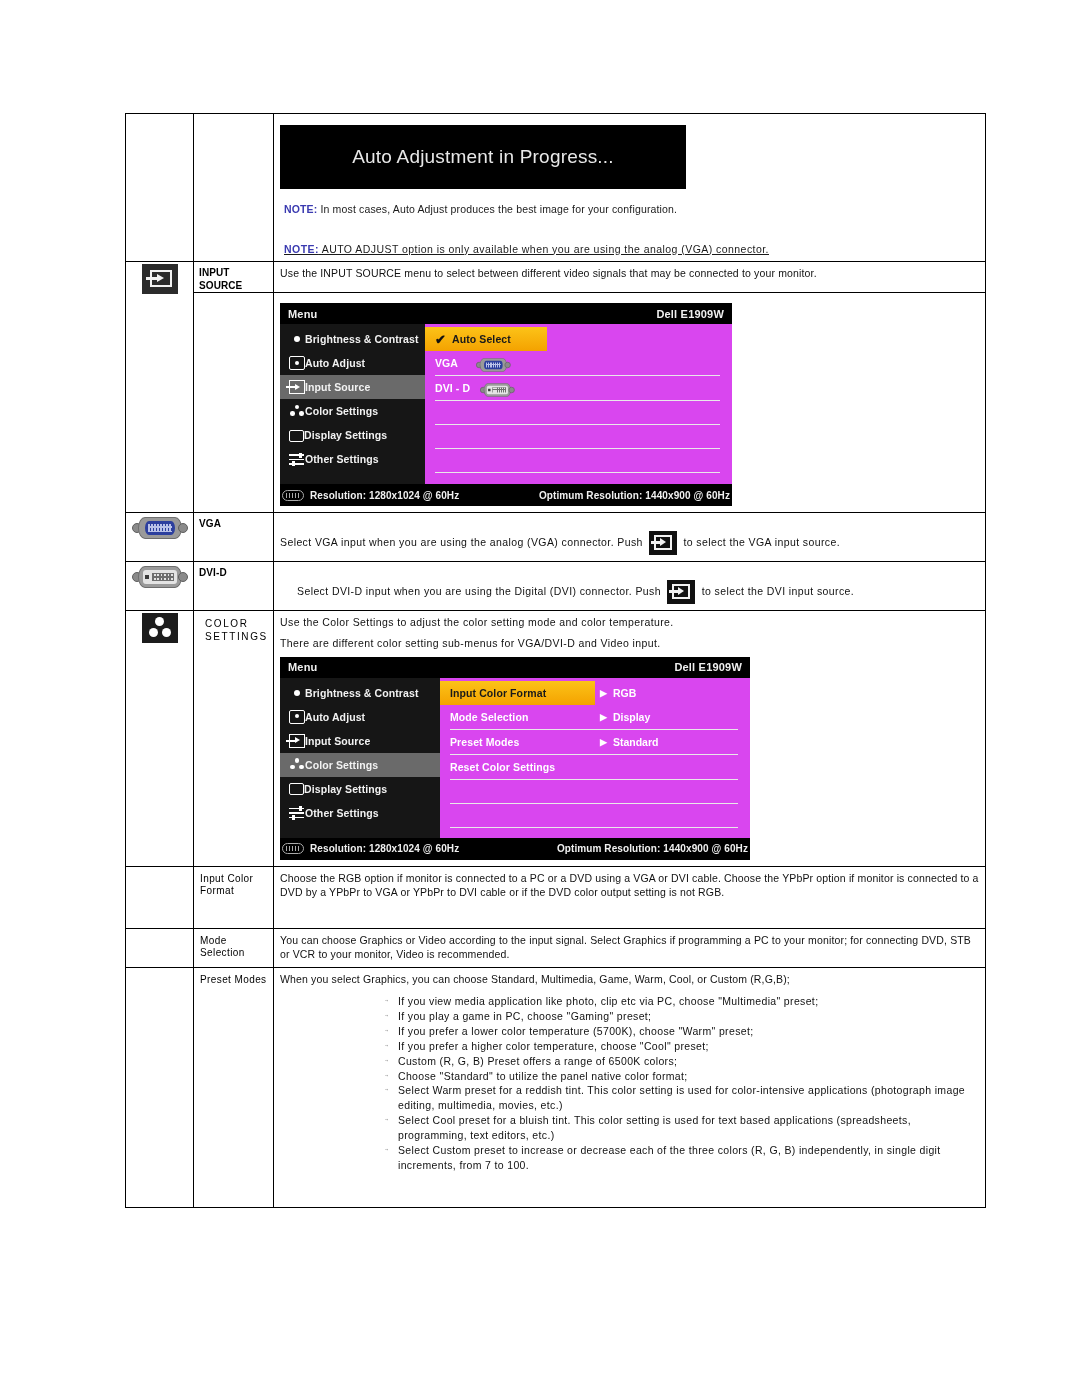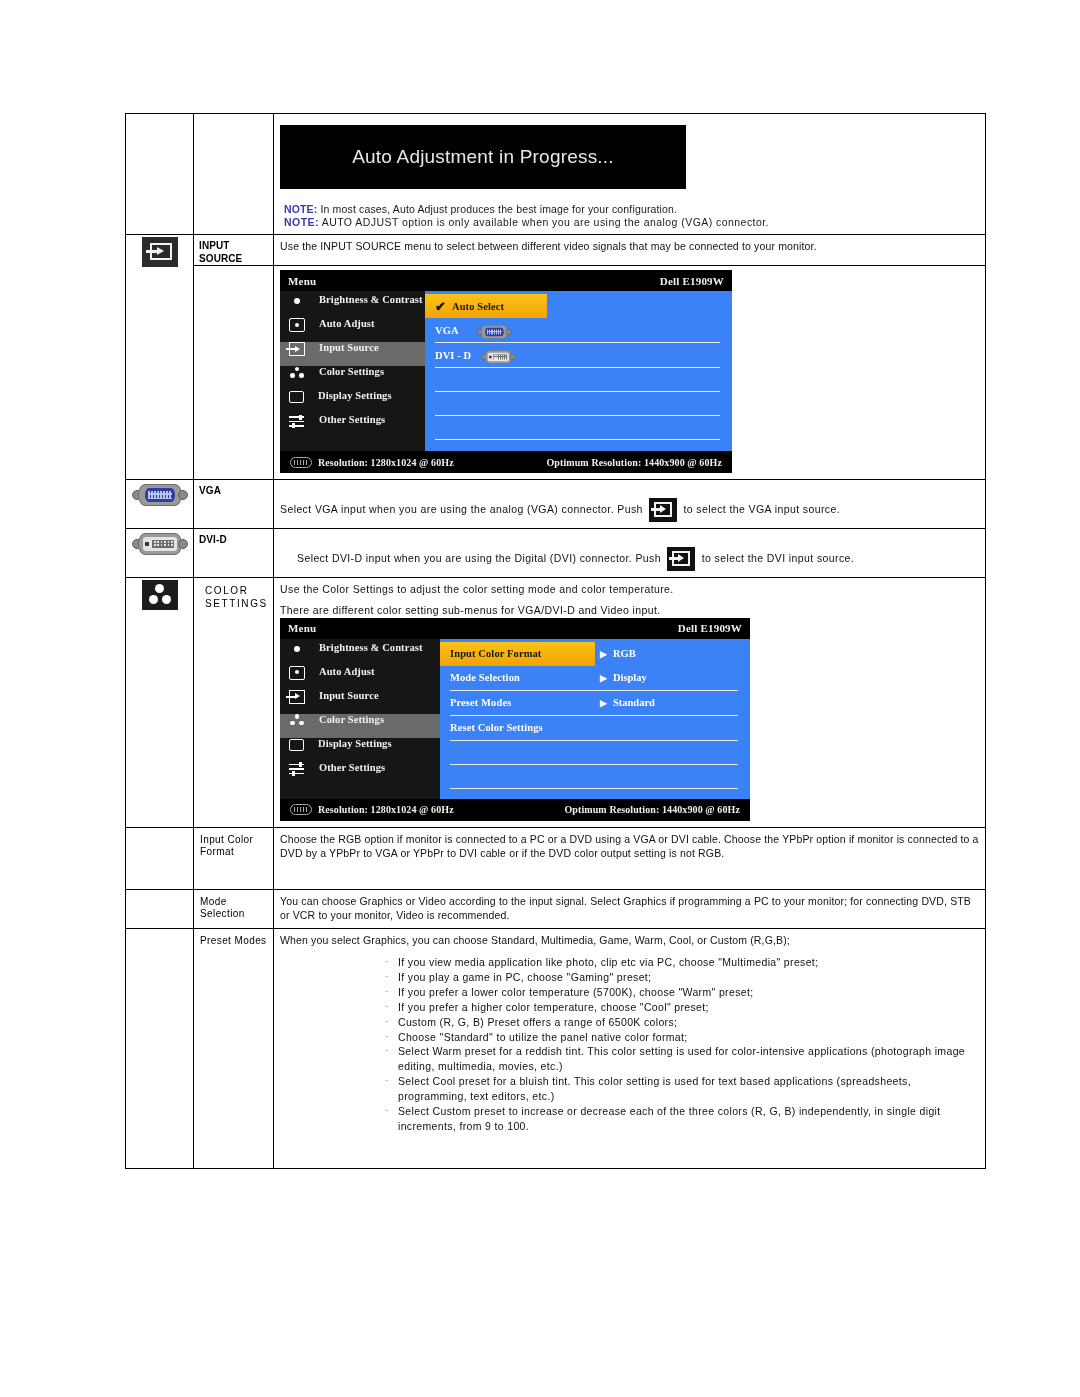--- a/index.html
+++ b/index.html
@@ -49,21 +49,21 @@
     font-family:"Liberation Sans", sans-serif;
   }
 
   .note-row {
     font-size:10.5px;
     color:#1a1a1a;
     margin:14px 0 0 4px;
     line-height:1.2;
     letter-spacing:.15px;
   }
-  .note-row.second { margin-top:0; letter-spacing:.45px; }
+  .note-row.second { margin-top:27px; letter-spacing:.45px;text-decoration:underline; }
   .note-kw { color:#3a3ab0; font-weight:bold; }
 
   
   .body-text {
     font-size:10.5px;
     line-height:1.35;
     letter-spacing:.4px;
     color:#111;
   }
   .body-text.tight { letter-spacing:.15px; }
@@ -181,37 +181,38 @@
   .push-btn .bx { position:absolute;left:5px;top:4px;width:18px;height:15px;border:2px solid #f2f2f2; }
   .push-btn .ar { position:absolute;left:2px;top:10px;width:12px;height:3px;background:#f2f2f2; }
   .push-btn .ah {
     position:absolute;left:11px;top:7px;width:0;height:0;
     border-left:6px solid #f2f2f2;border-top:4px solid transparent;border-bottom:4px solid transparent;
   }
 
   
   .osd {
     width:452px;
-    background:#3b82f6;
-    font-family:Liberation Serif, serif;
+    background:#d946ef;
+    font-family:Liberation Sans, sans-serif;
+    margin-top:6px;
     position:relative;
   }
   .osd.wide { width:470px; }
   .osd-top {
     background:#000;
     height:21px;
     display:flex;align-items:center;justify-content:space-between;
     padding:0 8px;
   }
   .osd-top .t { color:#f0f0f0;font-size:11px;font-weight:bold;letter-spacing:.2px; }
   .osd-body { display:flex; height:160px; }
   .osd-left { width:145px; background:#161616; padding-top:3px; }
   .osd.wide .osd-left { width:160px; }
   .osd-item {
-    height:24px;display:flex;gap:14px;padding-left:9px;
+    height:24px;display:flex;align-items:center;gap:0;padding-left:9px;
     color:#f2f2f2;font-size:10.5px;font-weight:bold;letter-spacing:.1px;
   }
   .osd-item.sel { background:#6a6a6a; }
   .osd-right { flex:1; position:relative; padding-top:3px; }
   .osd-opt {
     height:24px;display:flex;align-items:center;
     color:#fff;font-size:10.5px;font-weight:bold;letter-spacing:.1px;
     padding-left:10px;position:relative;
   }
   .osd-opt.hl {
@@ -224,21 +225,21 @@
   }
   .osd-rule { height:1px;background:#e9e9e9;margin:0 12px 0 10px; }
   .osd-val {
     position:absolute;left:160px;top:0;height:24px;display:flex;align-items:center;
     color:#fff;font-size:10.5px;font-weight:bold;
   }
   .osd-val .tri { margin-right:6px;font-size:9px; }
   .osd-rowwrap { position:relative; }
   .osd-bottom {
     background:#000;height:22px;display:flex;align-items:center;
-    justify-content:space-between;padding:0 10px;
+    justify-content:space-between;padding:0 2px;
   }
   .osd-bottom span { color:#f0f0f0;font-size:10px;font-weight:bold;letter-spacing:.1px; }
   .osd-res-left { display:flex;align-items:center;gap:6px; }
   .res-badge {
     width:22px;height:11px;border:1px solid #aaa;border-radius:6px;
     display:inline-block;position:relative;
   }
   .res-badge::after{
     content:"";position:absolute;left:3px;top:2px;right:3px;bottom:2px;
     background:repeating-linear-gradient(90deg,#aaa 0 1px,transparent 1px 3px);
@@ -612,21 +613,21 @@
             <div class="body-text tight clip">When you select Graphics, you can choose Standard, Multimedia, Game, Warm, Cool, or Custom (R,G,B);</div>
             <ul class="bul">
               <li>If you view media application like photo, clip etc via PC, choose "Multimedia" preset;</li>
               <li>If you play a game in PC, choose "Gaming" preset;</li>
               <li>If you prefer a lower color temperature (5700K), choose "Warm" preset;</li>
               <li>If you prefer a higher color temperature, choose "Cool" preset;</li>
               <li>Custom (R, G, B) Preset offers a range of 6500K colors;</li>
               <li>Choose "Standard" to utilize the panel native color format;</li>
               <li>Select Warm preset for a reddish tint. This color setting is used for color-intensive applications (photograph image editing, multimedia, movies, etc.)</li>
               <li>Select Cool preset for a bluish tint. This color setting is used for text based applications (spreadsheets, programming, text editors, etc.)</li>
-              <li>Select Custom preset to increase or decrease each of the three colors (R, G, B) independently, in single digit increments, from 9 to 100.</li>
+              <li>Select Custom preset to increase or decrease each of the three colors (R, G, B) independently, in single digit increments, from 7 to 100.</li>
             </ul>
           </div>
         </td>
       </tr>
 
     </tbody>
   </table>
 </div>
 
 </body></html>

